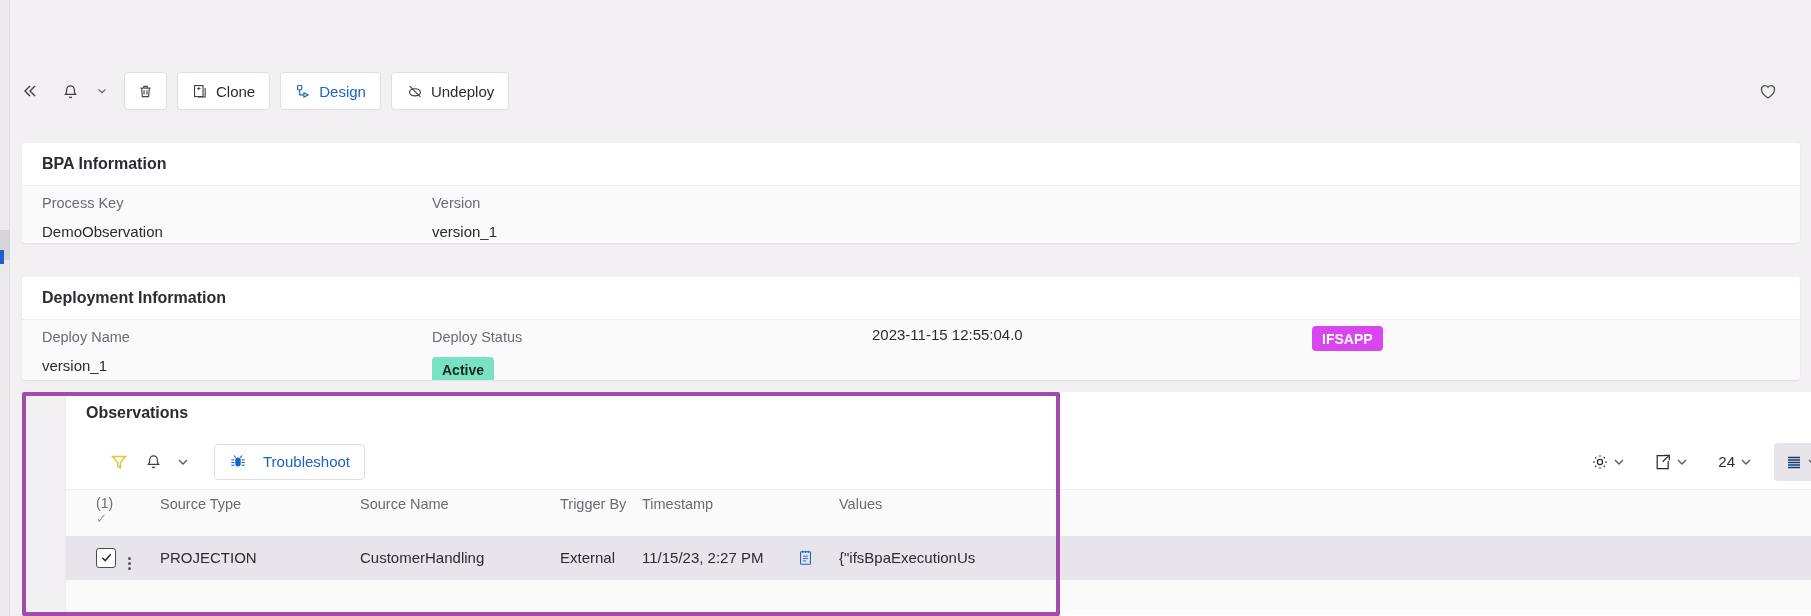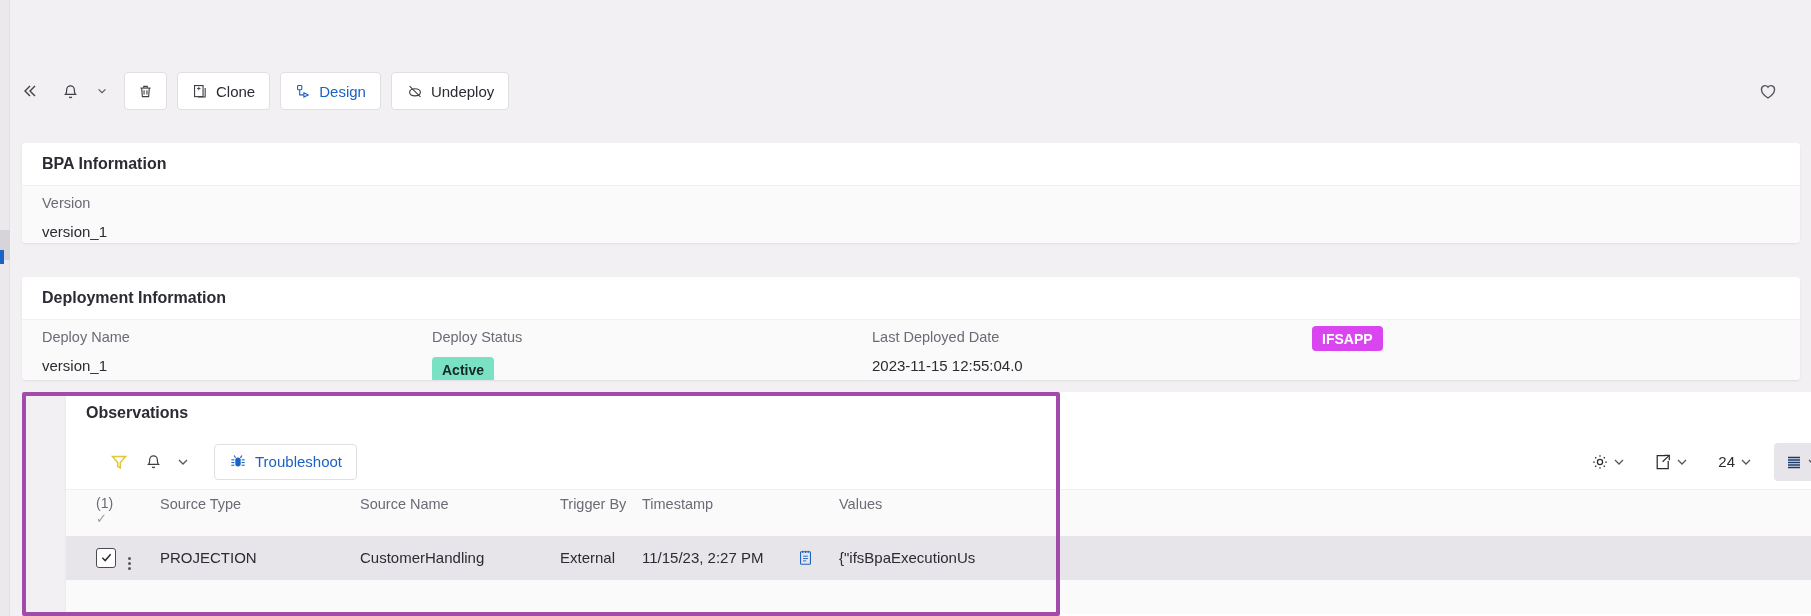--- a/index.html
+++ b/index.html
@@ -145,21 +145,21 @@
   }
   .obs-toolbar {
     position: relative;
     height: 55px;
     background: #ffffff;
     display: flex; align-items: center;
     padding-left: 36px;
   }
   .obs-btn {
     height: 36px;
-    display: inline-flex; align-items: center; gap: 8px;
+    display: inline-flex; align-items: center; gap: 16px;
     padding: 0 14px;
     margin-left: 18px;
     background: #ffffff;
     border: 1px solid #e0dee3;
     border-radius: 4px;
     font-size: 15px; color: #1b62c4;
     cursor: pointer; white-space: nowrap;
   }
   .obs-icon-btn {
     width: 34px; height: 36px;
@@ -308,20 +308,24 @@
       <svg width="22" height="22" viewBox="0 0 22 22" fill="none" stroke="#55555e" stroke-width="1.4">
         <path d="M11 18s-6.5-4.2-6.5-8.3A3.6 3.6 0 0 1 11 7.2a3.6 3.6 0 0 1 6.5 2.5C17.5 13.8 11 18 11 18z"></path>
       </svg>
     </button>
   </div>
 
   <div class="card" id="bpa-card">
     <div class="card-title">BPA Information</div>
     <div class="field-grid">
       <div class="field-row">
+        <div class="field-cell" style="width:390px">
+          <div class="field-label">Process Key</div>
+          <div class="field-value">DemoObservation</div>
+        </div>
         <div class="field-cell" style="width:440px">
           <div class="field-label">Version</div>
           <div class="field-value">version_1</div>
         </div>
       </div>
     </div>
   </div>
 
   <div class="card" id="deploy-card">
     <div class="card-title">Deployment Information</div>
@@ -331,21 +335,20 @@
           <div class="field-label">Deploy Name</div>
           <div class="field-value">version_1</div>
         </div>
         <div class="field-cell" style="width:440px">
           <div class="field-label">Deploy Status</div>
           <div class="field-value">
             <span class="badge active">Active</span>
           </div>
         </div>
         <div class="field-cell" style="width:440px">
-          <div class="field-label">Last Deployed Date</div>
           <div class="field-value">2023-11-15 12:55:04.0</div>
         </div>
         <div class="field-cell" style="width:440px">
           <div class="field-value">
             <span class="badge user">IFSAPP</span>
           </div>
         </div>
       </div>
     </div>
   </div>

